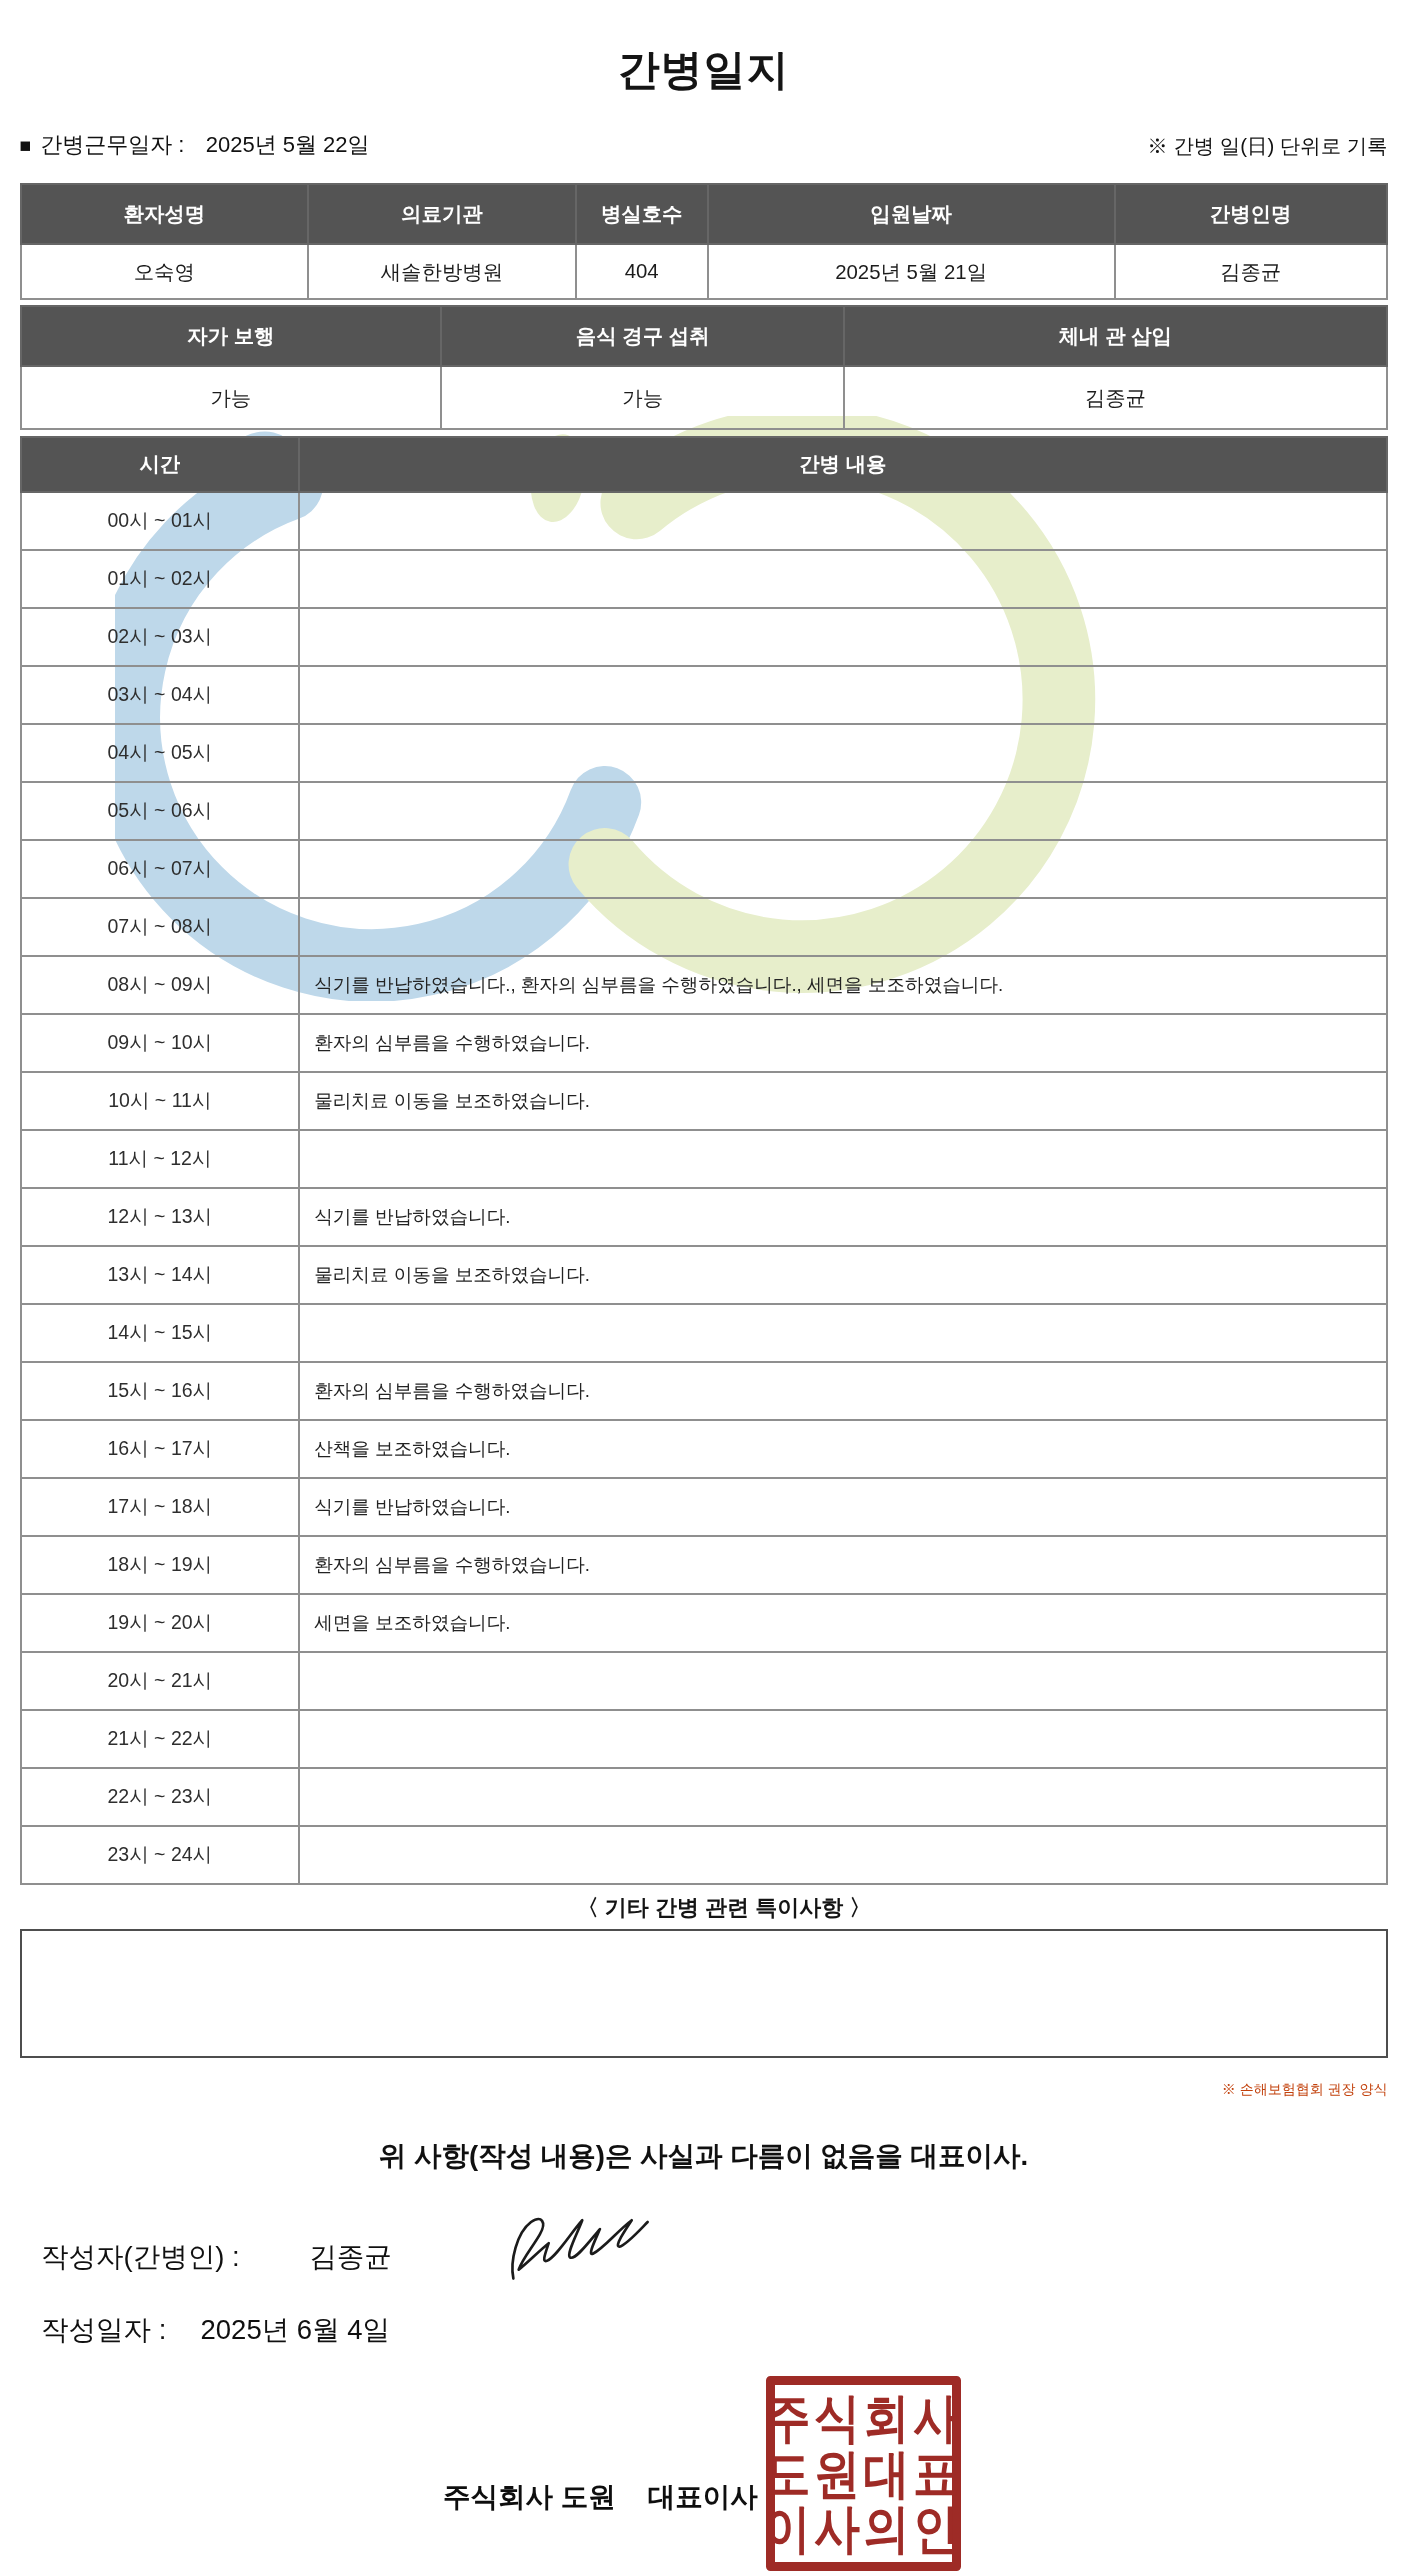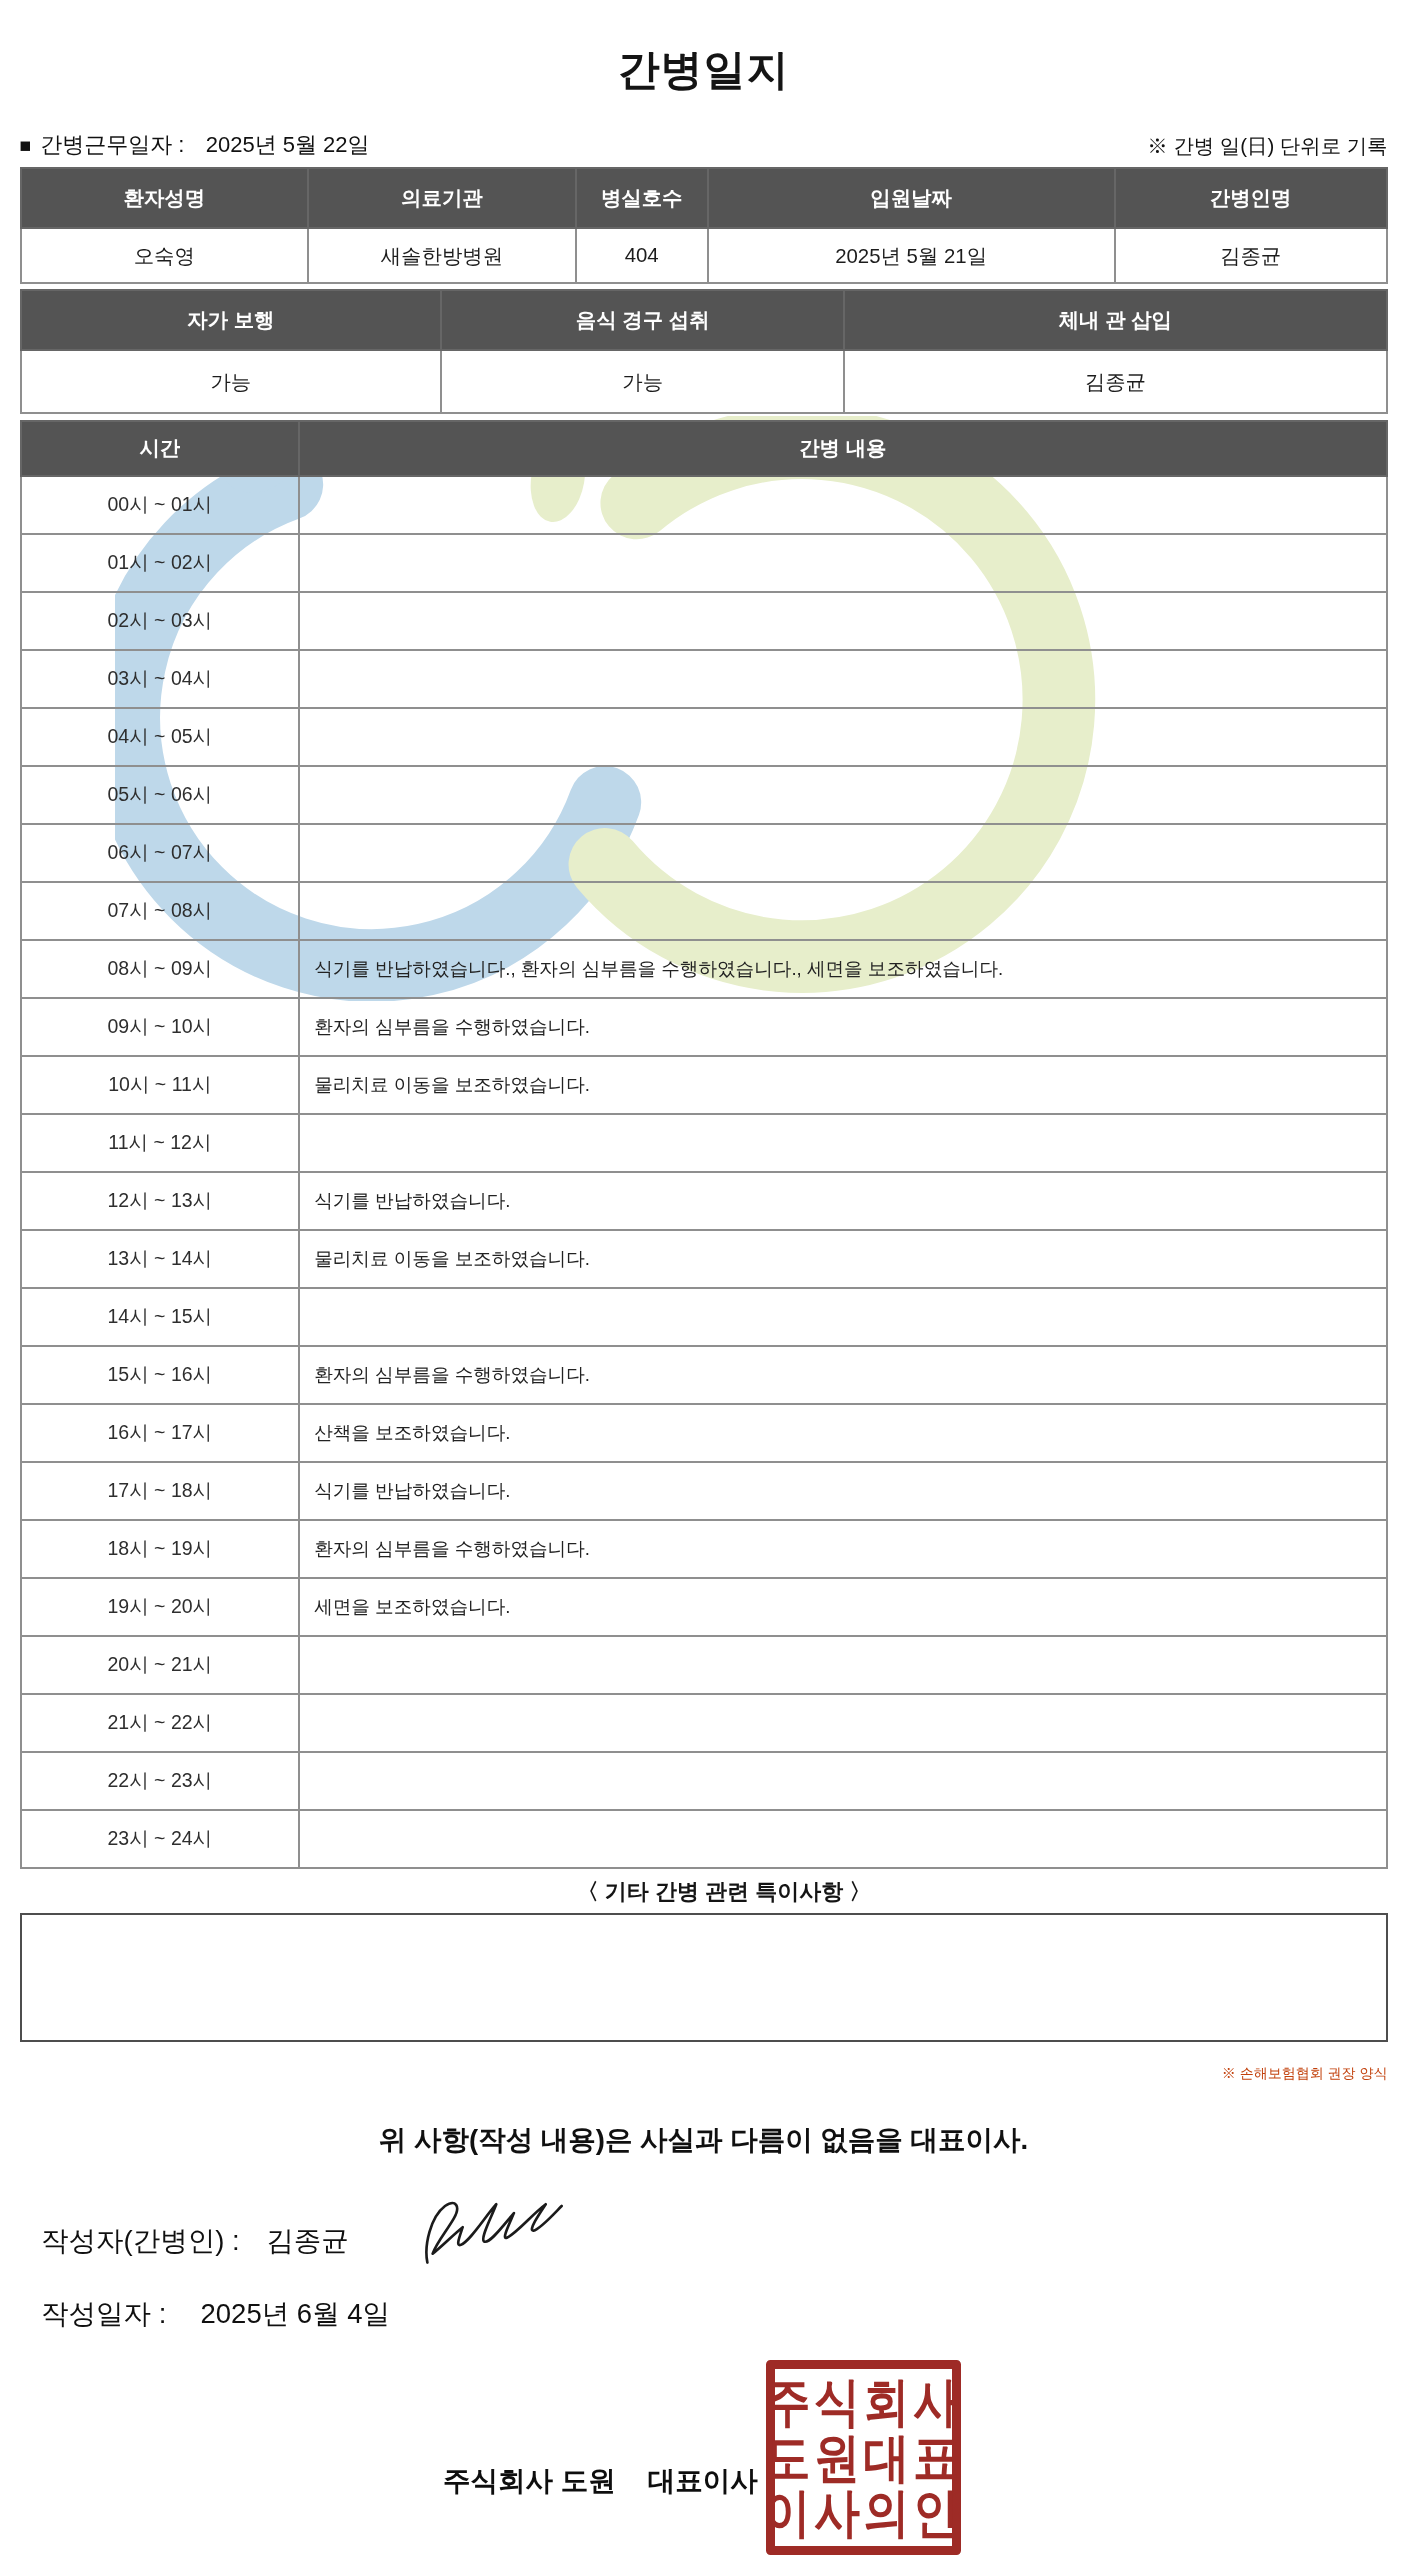--- a/index.html
+++ b/index.html
@@ -47,21 +47,21 @@
     background:transparent;
     padding:0 5.3px;
     overflow:hidden;
   }
   table.grid td.hd {
     background:#545454;
     color:#ffffff;
     font-weight:700;
     border-color:#666666;
   }
-  #patient-table { margin-top:7px; }
+  #patient-table { margin-top:23px; }
   #patient-table tr.h td { height:60px; }
   #patient-table tr.v td { height:55px; }
   #status-table { margin-top:5.3px; }
   #status-table tr.h td { height:60px; }
   #status-table tr.v td { height:63px; }
 
   #log-table { margin-top:5.3px; }
   #log-table tr.h td { height:55px; }
   #log-table tr.r td { height:58px; }
   #log-table td.time { font-size:19.5px; color:#2e2e2e; }
@@ -71,21 +71,21 @@
   .notes-box {
     width:1368px; height:129px;
     margin:5.3px auto 0;
     border:2.7px solid #4e4e4e;
     background:#ffffff;
   }
   .form-note { width:1368px; margin:23px auto 0; text-align:right; font-size:14px; color:#c2410c; }
 
   .confirmation { text-align:center; font-size:27.5px; font-weight:700; margin-top:39px; color:#101010; }
 
-  .writer-row { margin:43px 0 0 41px; display:flex; align-items:center; height:81px; font-size:27.5px; color:#101010; }
+  .writer-row { margin:43px 0 0 41px; display:flex; align-items:center; height:81px; font-size:27.5px; color:#101010;gap:43px; }
   .writer-row .name { margin-left:26.6px; }
   .writer-row svg { margin-left:66px; margin-top:-17.7px; }
   .date-row { margin:14px 0 0 41px; font-size:27.5px; color:#101010; }
   .date-row .dt { margin-left:26.6px; }
 
   .company-seal { position:relative; height:221px; margin-top:26.6px; }
   .company-line {
     position:absolute; left:443px; top:105px;
     font-size:27.5px; font-weight:700; color:#0e0e0e;
     display:flex; gap:32px; white-space:nowrap;

